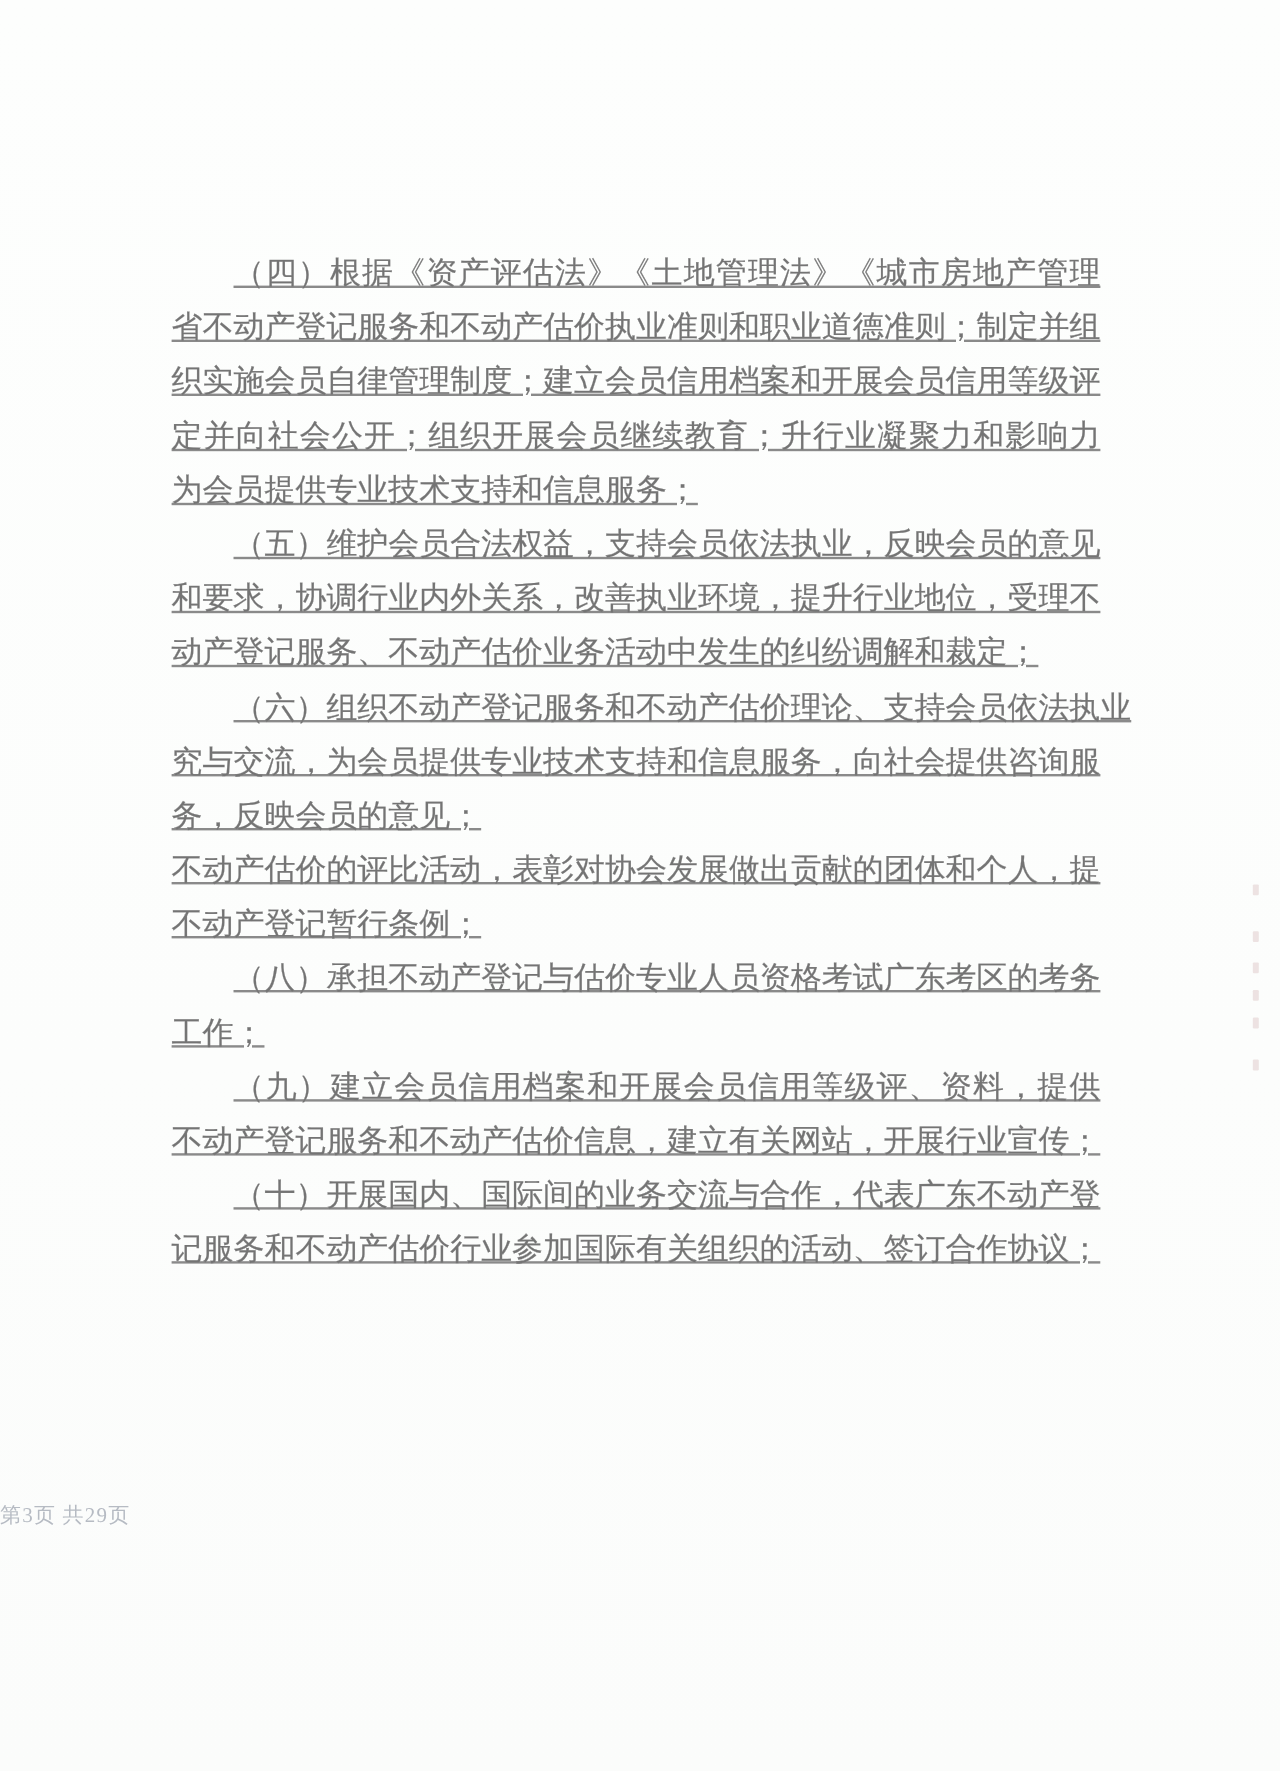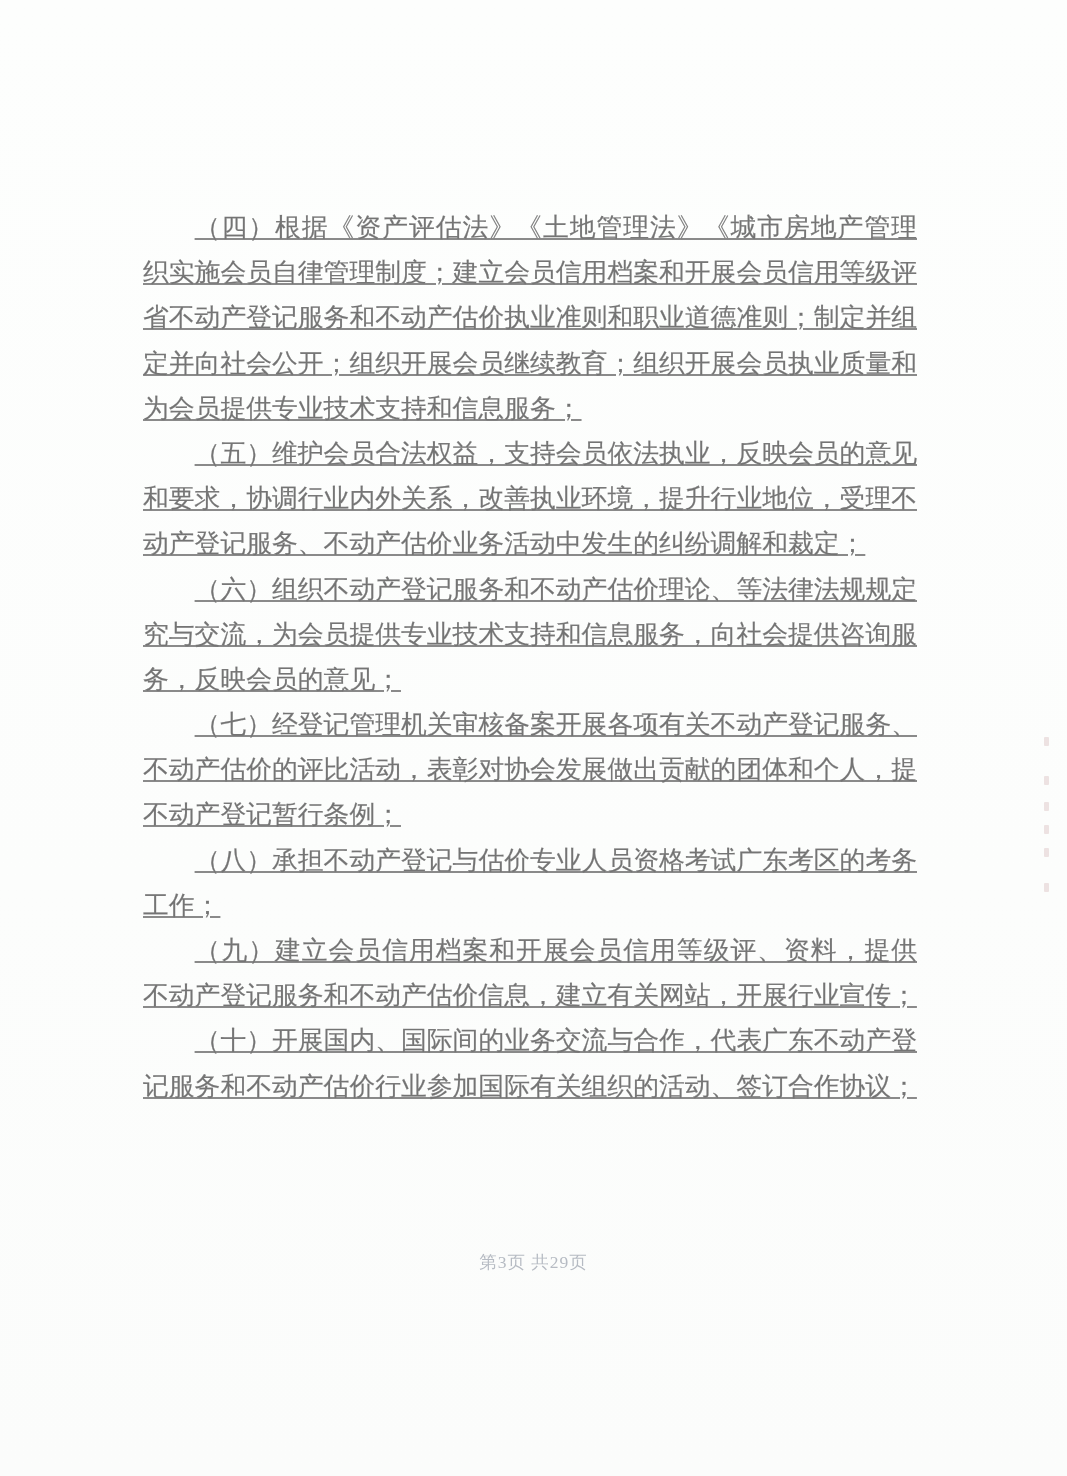--- a/index.html
+++ b/index.html
@@ -46,21 +46,20 @@
   .line.first {
     text-indent: 2em;
   }
   .footer {
     position: absolute;
     left: 0;
     right: 0;
     top: 1248px;
     height: 28px;
     line-height: 28px;
-    text-align: center;
     font-size: 17.5px;
     color: #b6bbc3;
     letter-spacing: 1px;
   }
   .artifacts { position: absolute; inset: 0; pointer-events: none; }
   .mark {
     position: absolute;
     left: 1044px;
     width: 5px;
     height: 9px;
@@ -68,34 +67,33 @@
     border-radius: 1px;
   }
 </style>
 </head>
 <body>
 
 <div class="page">
 
   <div class="text-block">
     <div class="line first">（四）根据《资产评估法》《土地管理法》《城市房地产管理</div>
+    <div class="line">省不动产登记服务和不动产估价执业准则和职业道德准则；制定并组</div>
     <div class="line">织实施会员自律管理制度；建立会员信用档案和开展会员信用等级评</div>
-    <div class="line">省不动产登记服务和不动产估价执业准则和职业道德准则；制定并组</div>
-    <div class="line">定并向社会公开；组织开展会员继续教育；组织开展会员执业质量和</div>
+    <div class="line">定并向社会公开；组织开展会员继续教育；升行业凝聚力和影响力</div>
     <div class="line last">为会员提供专业技术支持和信息服务；</div>
 
     <div class="line first">（五）维护会员合法权益，支持会员依法执业，反映会员的意见</div>
     <div class="line">和要求，协调行业内外关系，改善执业环境，提升行业地位，受理不</div>
     <div class="line last">动产登记服务、不动产估价业务活动中发生的纠纷调解和裁定；</div>
 
-    <div class="line first">（六）组织不动产登记服务和不动产估价理论、等法律法规规定</div>
+    <div class="line first">（六）组织不动产登记服务和不动产估价理论、支持会员依法执业</div>
     <div class="line">究与交流，为会员提供专业技术支持和信息服务，向社会提供咨询服</div>
     <div class="line last">务，反映会员的意见；</div>
 
-    <div class="line first">（七）经登记管理机关审核备案开展各项有关不动产登记服务、</div>
     <div class="line">不动产估价的评比活动，表彰对协会发展做出贡献的团体和个人，提</div>
     <div class="line last">不动产登记暂行条例；</div>
 
     <div class="line first">（八）承担不动产登记与估价专业人员资格考试广东考区的考务</div>
     <div class="line last">工作；</div>
 
     <div class="line first">（九）建立会员信用档案和开展会员信用等级评、资料，提供</div>
     <div class="line last">不动产登记服务和不动产估价信息，建立有关网站，开展行业宣传；</div>
 
     <div class="line first">（十）开展国内、国际间的业务交流与合作，代表广东不动产登</div>

